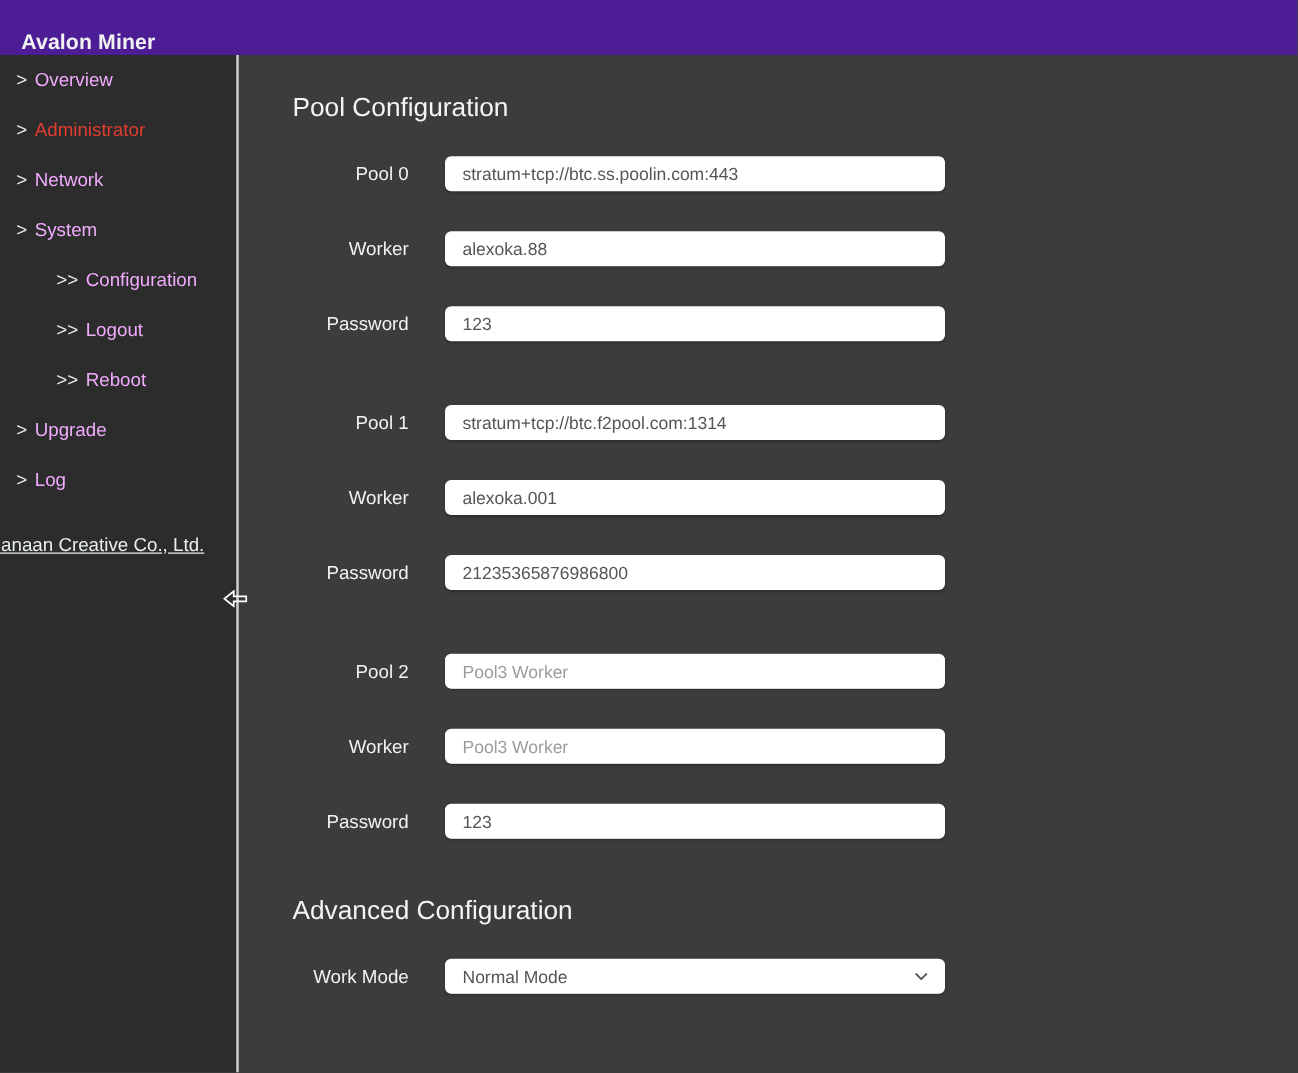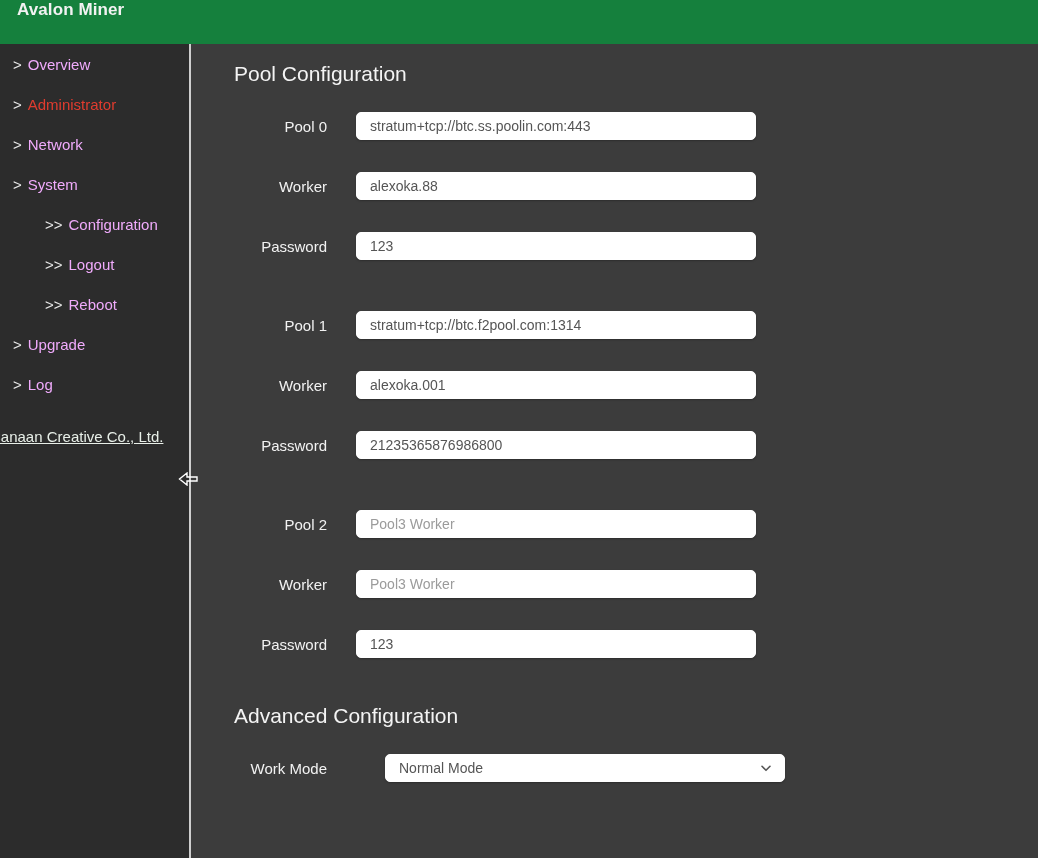--- a/index.html
+++ b/index.html
@@ -18,23 +18,23 @@
     height: 858px;
     background: #3c3c3c;
   }
 
   
   #header {
     position: absolute;
     left: 0; top: 0;
     width: 1038px;
     height: 44px;
-    background: #15803d;
-    display: flex;
-    align-items: flex-start;
+    background: #4c1d95;
+    display: flex;
+    align-items: flex-end;
   }
   #header-title {
     color: #f2f2f2;
     font-size: 17px;
     font-weight: bold;
     padding-left: 17px;
     letter-spacing: .1px;
   }
 
   
@@ -98,21 +98,21 @@
     background: #3c3c3c;
     overflow: hidden;
   }
 
   .section-title {
     color: #f4f4f4;
     font-size: 21px;
     font-weight: normal;
     padding: 0 0 0 41px;
   }
-  #pool-section-title { padding-top: 18px; }
+  #pool-section-title { padding-top: 31px; }
   #advanced-section-title { padding-top: 0; }
 
   .form-row {
     display: flex;
     align-items: center;
     height: 40px;
     margin-top: 20px;
   }
   .form-label {
     width: 163px;
@@ -137,21 +137,20 @@
     box-shadow: 0 1px 2px rgba(0,0,0,.25);
     cursor: text;
     overflow: hidden;
     white-space: nowrap;
   }
   .form-control.placeholder { color: #9b9b9b; }
 
   .select-control {
     position: relative;
     cursor: pointer;
-    margin-left: 29px;
   }
   .select-control .chevron {
     position: absolute;
     right: 12px;
     top: 50%;
     transform: translateY(-50%);
     width: 12px;
     height: 12px;
     display: block;
   }

